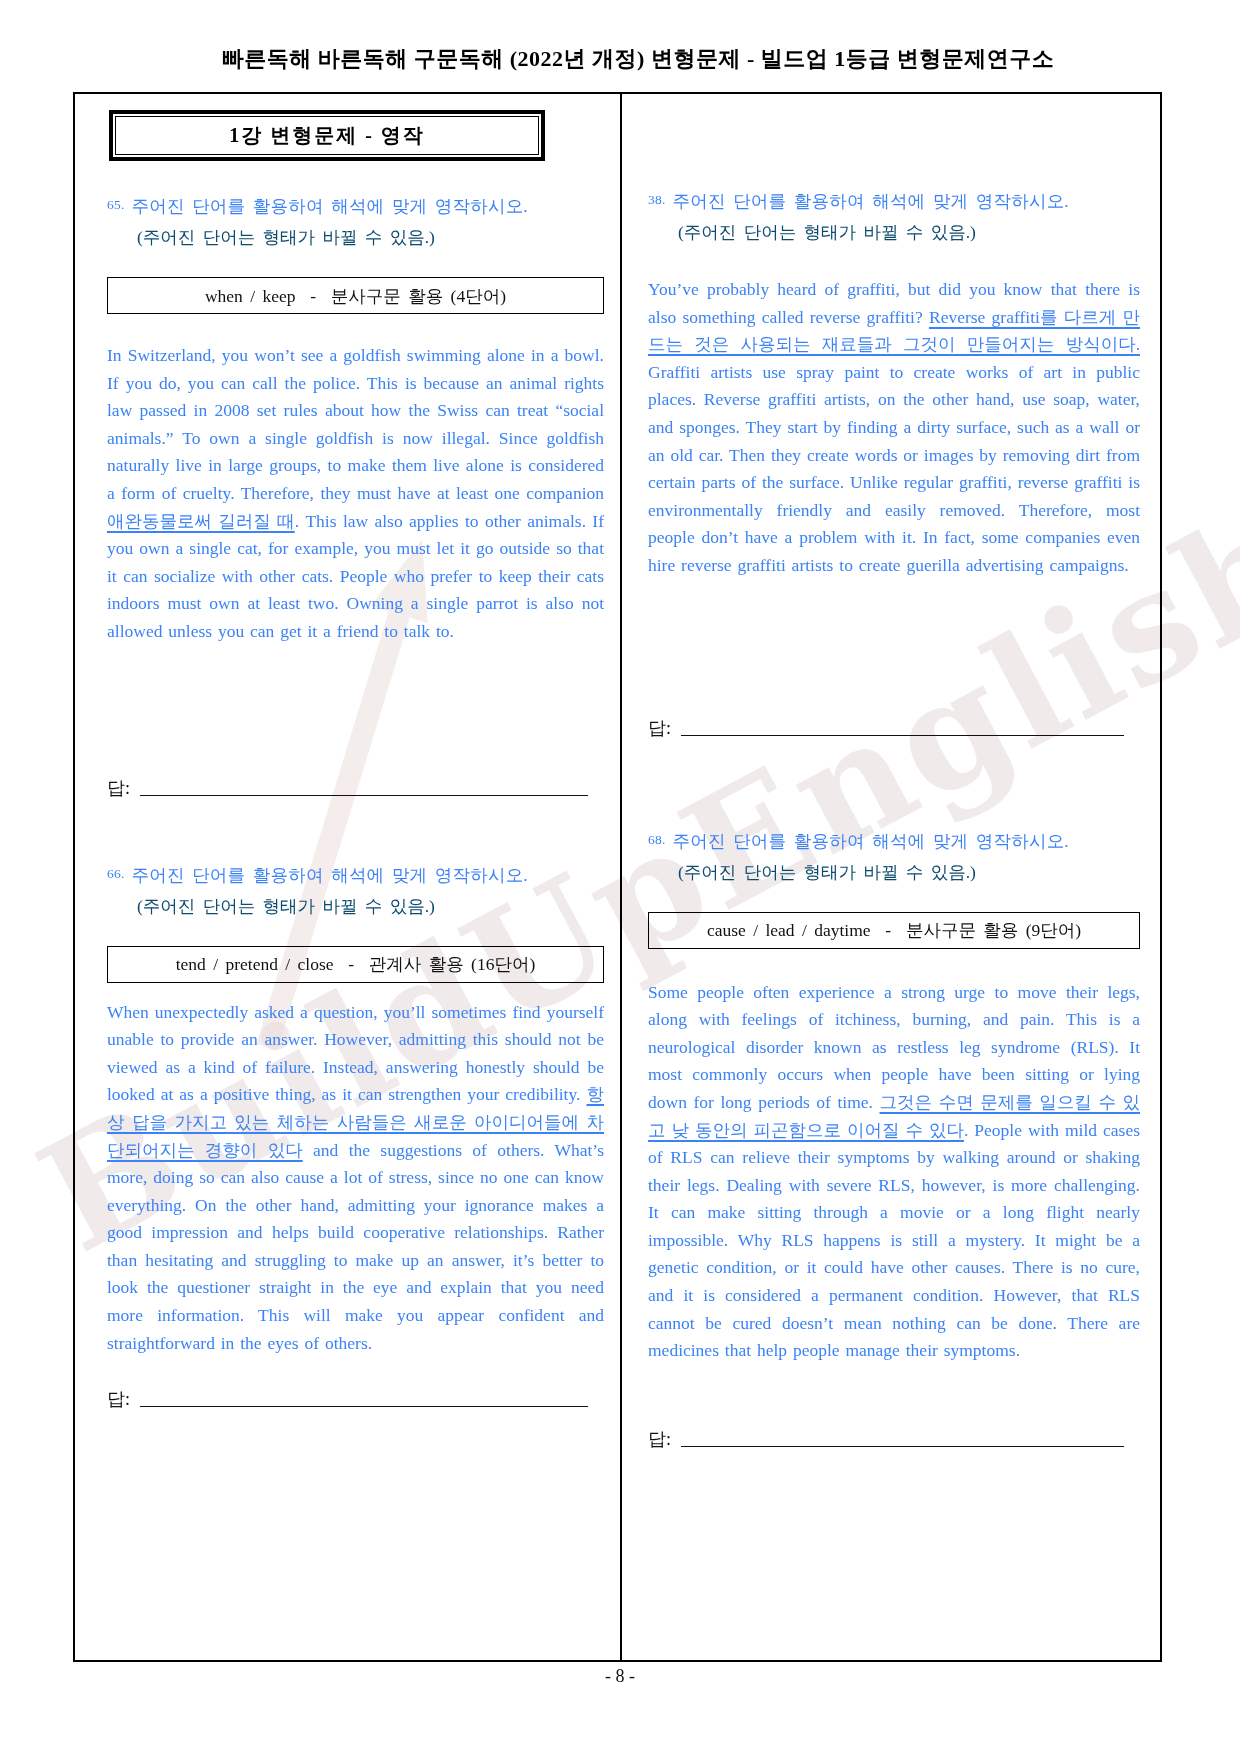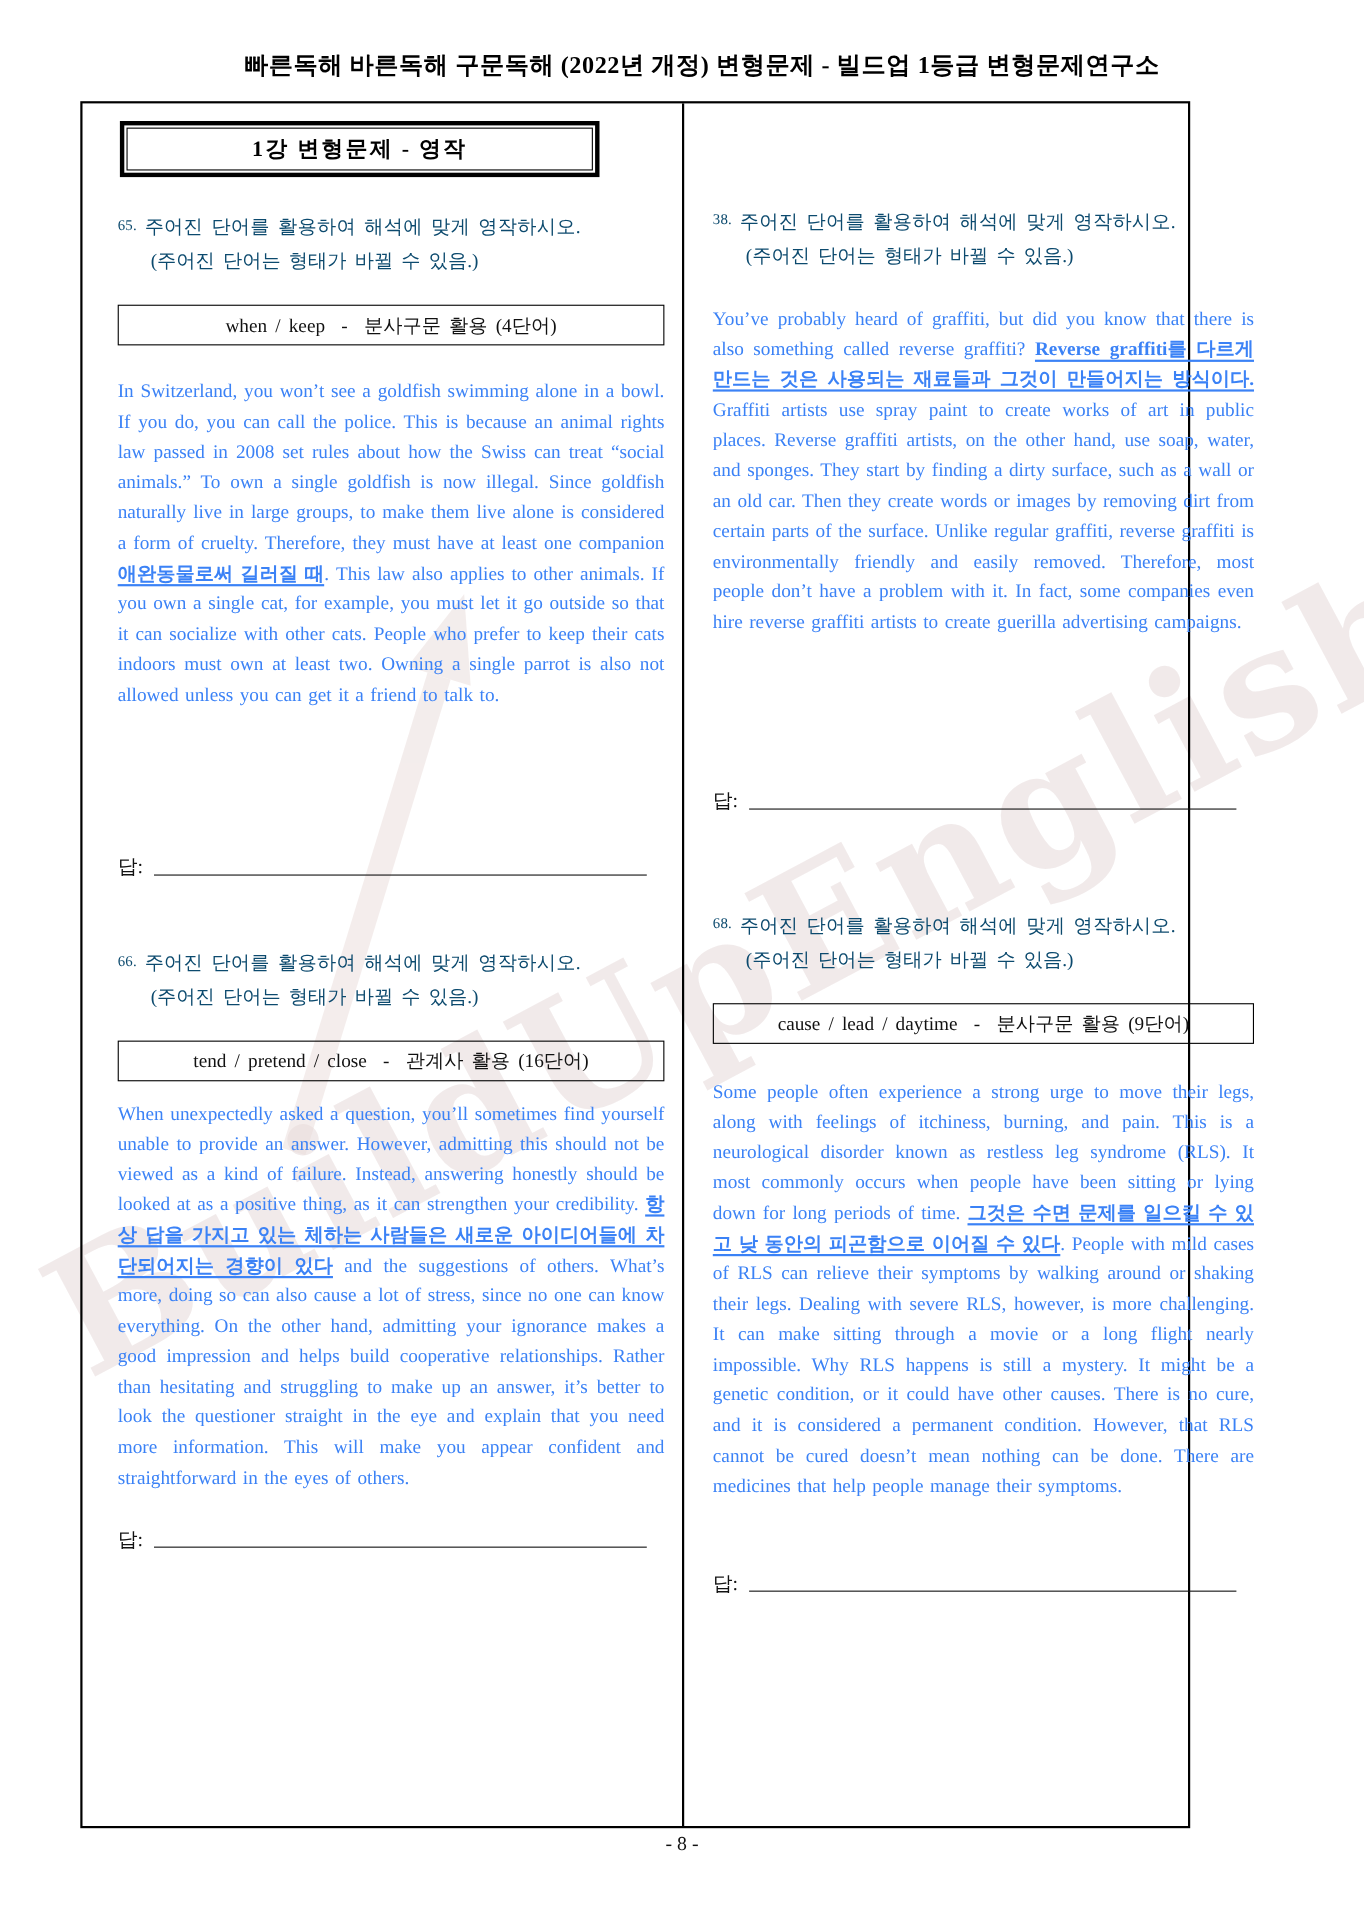--- a/index.html
+++ b/index.html
@@ -24,52 +24,52 @@
     border-left:30px solid transparent;border-right:30px solid transparent;
     border-bottom:78px solid #e9dcda;
   }
   .wm-arrow .tail{width:22px;height:452px;margin:0 auto;background:#e9dcda;}
   
   .doc-header{
     position:absolute;top:44px;left:18px;width:100%;text-align:center;z-index:2;
     font-size:22px;font-weight:bold;letter-spacing:.5px;color:#000;
   }
   .content-box{
-    position:absolute;left:73px;top:92px;width:1009px;height:1570px;
+    position:absolute;left:73px;top:92px;width:1089px;height:1570px;
     border:2px solid #000;box-sizing:border-box;z-index:1;padding-left:32px;
   }
   .divider{position:absolute;left:545px;top:0;width:1.5px;height:100%;background:#000;}
   .page-number{
     position:absolute;left:0;top:1666px;width:100%;text-align:center;
     font-size:18px;color:#111;z-index:2;
   }
   
   .col{position:absolute;top:0;z-index:2;}
   .col-left{left:32px;width:497px;}
   .col-right{left:573px;width:492px;}
   
   .title-box{margin:16px 0 0 2px;width:436px;border:4px solid #000;padding:2px;box-sizing:border-box;background:#fff;}
   .title-box-inner{
     border:1.5px solid #000;text-align:center;font-weight:bold;
     font-size:20px;letter-spacing:2px;padding:5px 0;color:#000;
   }
   
-  .p-head{font-size:17.5px;line-height:31px;letter-spacing:.2px;word-spacing:3px;color:#0c4a6e;}
+  .p-head{font-size:17.5px;line-height:31px;letter-spacing:.2px;word-spacing:3px;color:#3b82f6;}
   .p-num{font-size:13.5px;vertical-align:3px;margin-right:7px;}
   .p-note{font-size:17.5px;line-height:31px;padding-left:30px;word-spacing:3px;color:#0c4a6e;}
   .word-box{
     margin-top:24px;border:1.5px solid #000;height:37px;box-sizing:border-box;
     display:flex;align-items:center;justify-content:center;
     font-size:17.5px;word-spacing:3px;background:transparent;color:#111;
   }
   .passage{
     margin-top:28px;font-size:17.5px;line-height:27.6px;text-align:justify;
     color:#3b82f6;word-spacing:1.5px;
   }
-  .passage .ul{text-decoration:underline;text-underline-offset:4px;text-decoration-thickness:1.5px;font-weight:bold;}
+  .passage .ul{text-decoration:underline;text-underline-offset:4px;text-decoration-thickness:1.5px;}
   .answer-row{display:flex;align-items:flex-end;font-size:18px;color:#111;}
   .answer-line{flex:1;border-bottom:1.5px solid #111;height:1px;margin:0 16px 4px 10px;}
   
   .p65{margin-top:28px;}
   .p65 .answer-row{margin-top:130px;}
   .p66{margin-top:58px;}
   .p66 .passage{margin-top:16px;}
   .p66 .answer-row{margin-top:30px;}
   .p67{margin-top:90px;}
   .p67 .answer-row{margin-top:136px;}

